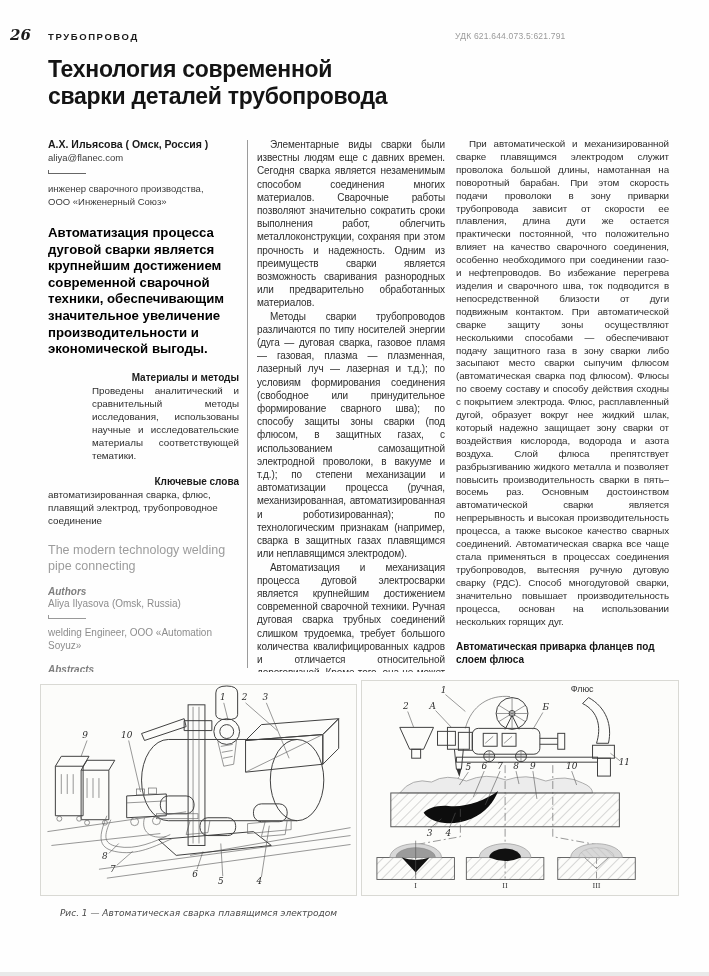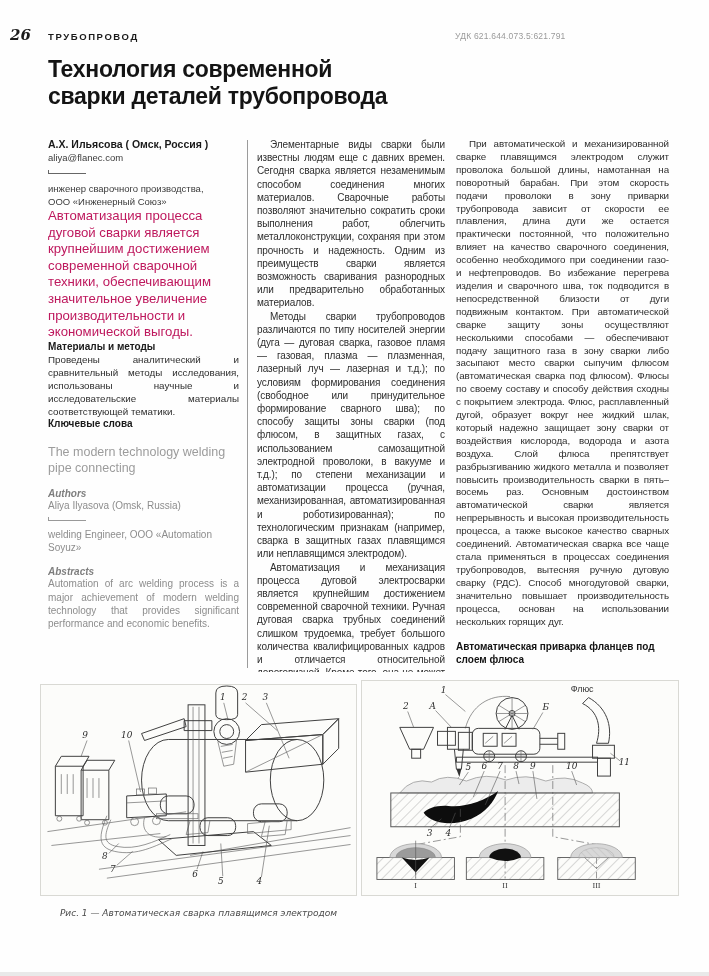--- a/index.html
+++ b/index.html
@@ -21,24 +21,24 @@
   .col-mid    { left:257px; width:188px; height:534px; }
   .col-right  { left:456px; width:213px; height:538px; }
   .col-rule   { position:absolute; left:247px; top:140px; width:1px; height:528px; background:#9b9b9b; }
 
   
   .author-name { font-size:10.5px; font-weight:bold; color:#1a1a1a; }
   .author-email { font-size:9.5px; margin-top:2px; color:#3a3a3a; }
   .mini-rule { width:38px; border-top:1px solid #666; margin:10px 0 8px 0; position:relative; }
   .mini-rule::before { content:""; position:absolute; left:0; top:-4px; width:1px; height:4px; background:#666; }
   .affiliation { font-size:9.5px; line-height:13px; white-space:pre-line; color:#3a3a3a; }
-  .lead { font-size:13.2px; line-height:16.6px; font-weight:normal; color:#be185d; }
-  .side-h { margin-top:0; font-size:10px; font-weight:bold; color:#1a1a1a; }
+  .lead { margin-top:17px; font-size:13.2px; line-height:16.6px; font-weight:bold; color:#000000; }
+  .side-h { margin-top:14px; font-size:10px; font-weight:bold; color:#1a1a1a;text-align:right; }
   .side-t { font-size:9.8px; line-height:13px; margin-top:1px; white-space:pre-line; }
-  .side-t.justify { text-align:justify; white-space:normal; }
+  .side-t.justify { text-align:justify; white-space:normal;margin-left:44px; }
   .en-title { margin-top:15px; font-size:12.5px; line-height:16px; color:#9c9c9c; }
   .en-h { margin-top:12px; font-size:10px; font-weight:bold; font-style:italic; color:#7e7e7e; }
   .en-t { font-size:10px; line-height:13.2px; color:#8d8d8d; }
   .en-t.justify { text-align:justify; }
   .mini-rule.gray { border-top-color:#999; margin:8px 0 7px 0; }
   .mini-rule.gray::before { background:#999; }
 
   
   .col-mid p, .col-right p { font-size:10px; line-height:13.2px; text-align:justify; text-indent:13px; letter-spacing:-.1px; }
   .col-right p { font-size:9.8px; line-height:12.9px; }
@@ -76,20 +76,21 @@
   <div class="col col-left">
     <div class="author-name">А.Х. Ильясова ( Омск, Россия )</div>
     <div class="author-email">aliya@flanec.com</div>
     <div class="mini-rule"></div>
     <div class="affiliation">инженер сварочного производства,
 ООО «Инженерный Союз»</div>
     <div class="lead">Автоматизация процесса дуговой сварки является крупнейшим достижением современной сварочной техники, обеспечивающим значительное увеличение производительности и экономической выгоды.</div>
     <div class="side-h">Материалы и методы</div>
     <div class="side-t justify">Проведены аналитический и сравнительный методы исследования, использованы научные и исследовательские материалы соответствующей тематики.</div>
     <div class="side-h">Ключевые слова</div>
+    <div class="side-t">автоматизированная сварка, флюс, плавящий электрод, трубопроводное соединение</div>
     <div class="en-title">The modern technology welding pipe connecting</div>
     <div class="en-h">Authors</div>
     <div class="en-t">Aliya Ilyasova (Omsk, Russia)</div>
     <div class="mini-rule gray"></div>
     <div class="en-t">welding Engineer, ООО «Automation Soyuz»</div>
     <div class="en-h">Abstracts</div>
     <div class="en-t justify">Automation of arc welding process is a major achievement of modern welding technology that provides significant performance and economic benefits.</div>
 
   </div>
 

